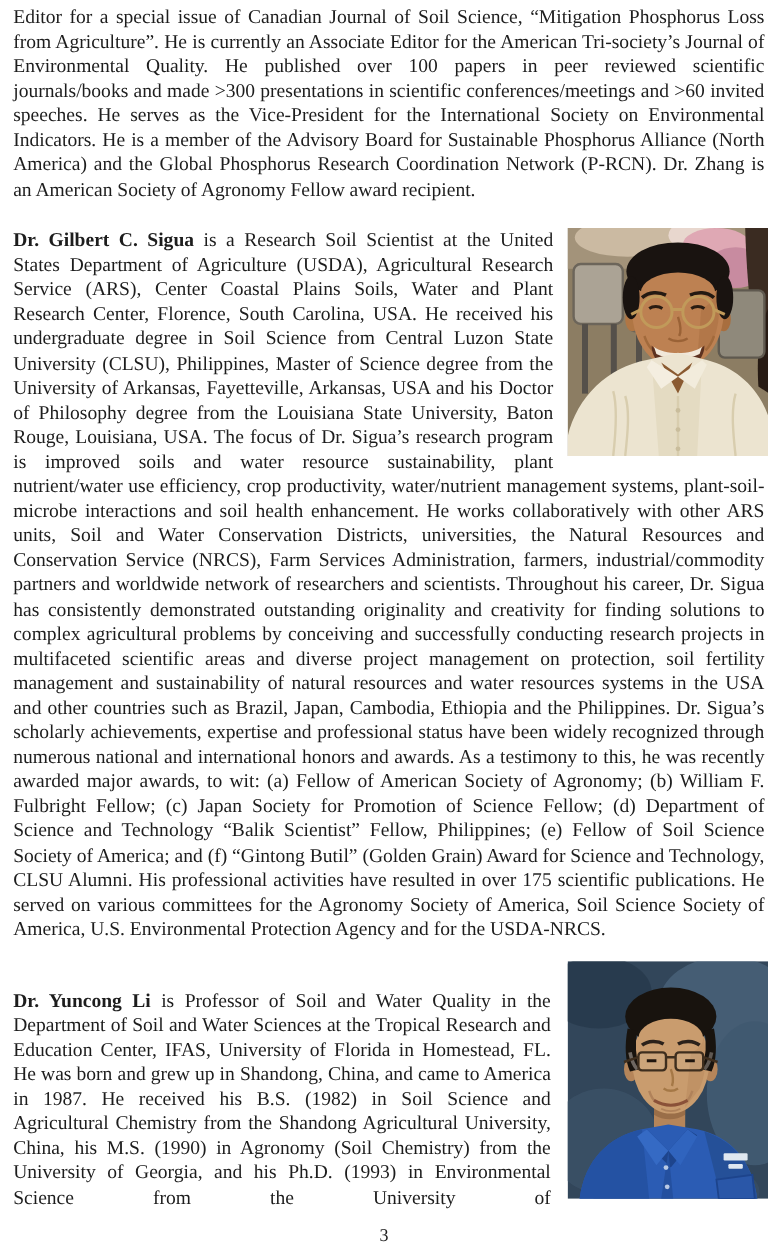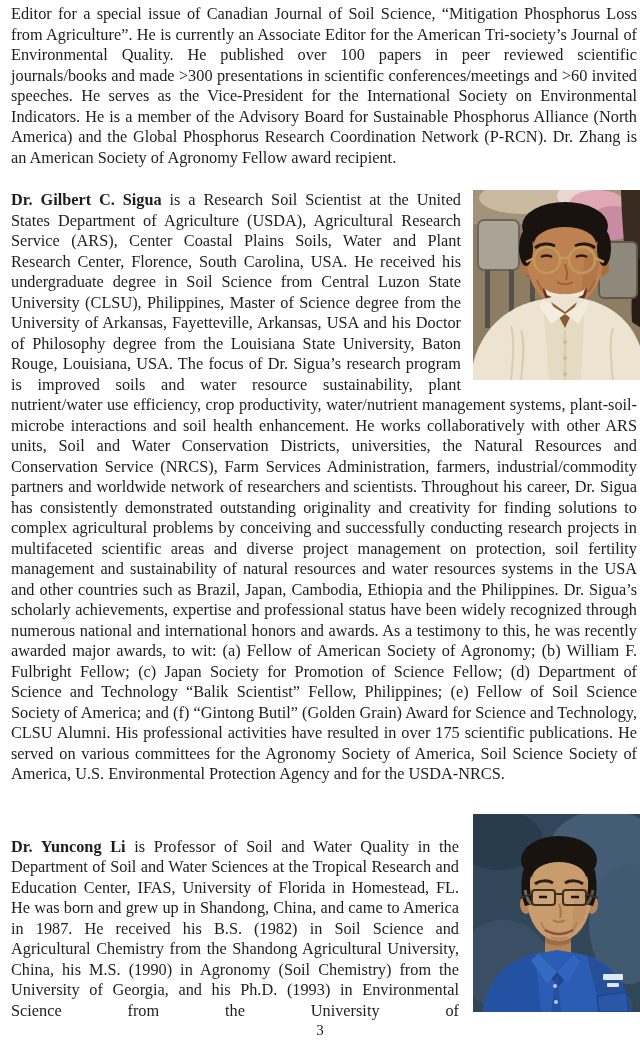--- a/index.html
+++ b/index.html
@@ -10,21 +10,21 @@
     background:#ffffff;
     padding:4px 3px 0 11px;
     overflow:hidden;
     font-family:"Liberation Serif","DejaVu Serif",serif;
     font-size:16.3px;
     line-height:20.5px;
     color:#1d1d1d;
   }
   p.bio { text-align:justify; hyphens:none; }
   p.bio-1 { margin-bottom:22px; }
-  p.bio-2 { margin-bottom:52px; }
+  p.bio-2 { margin-bottom:39px; }
   p.bio-3 { text-align-last:justify; -moz-text-align-last:justify; }
   .lead { font-weight:bold; }
   .float-photo-1 {
     float:right; width:171px; height:193px;
     margin:0 -7px 2px 12px;
   }
   .float-photo-2 {
     float:right; width:168px; height:232px;
     margin:-23px -4px 0 14px;
   }

